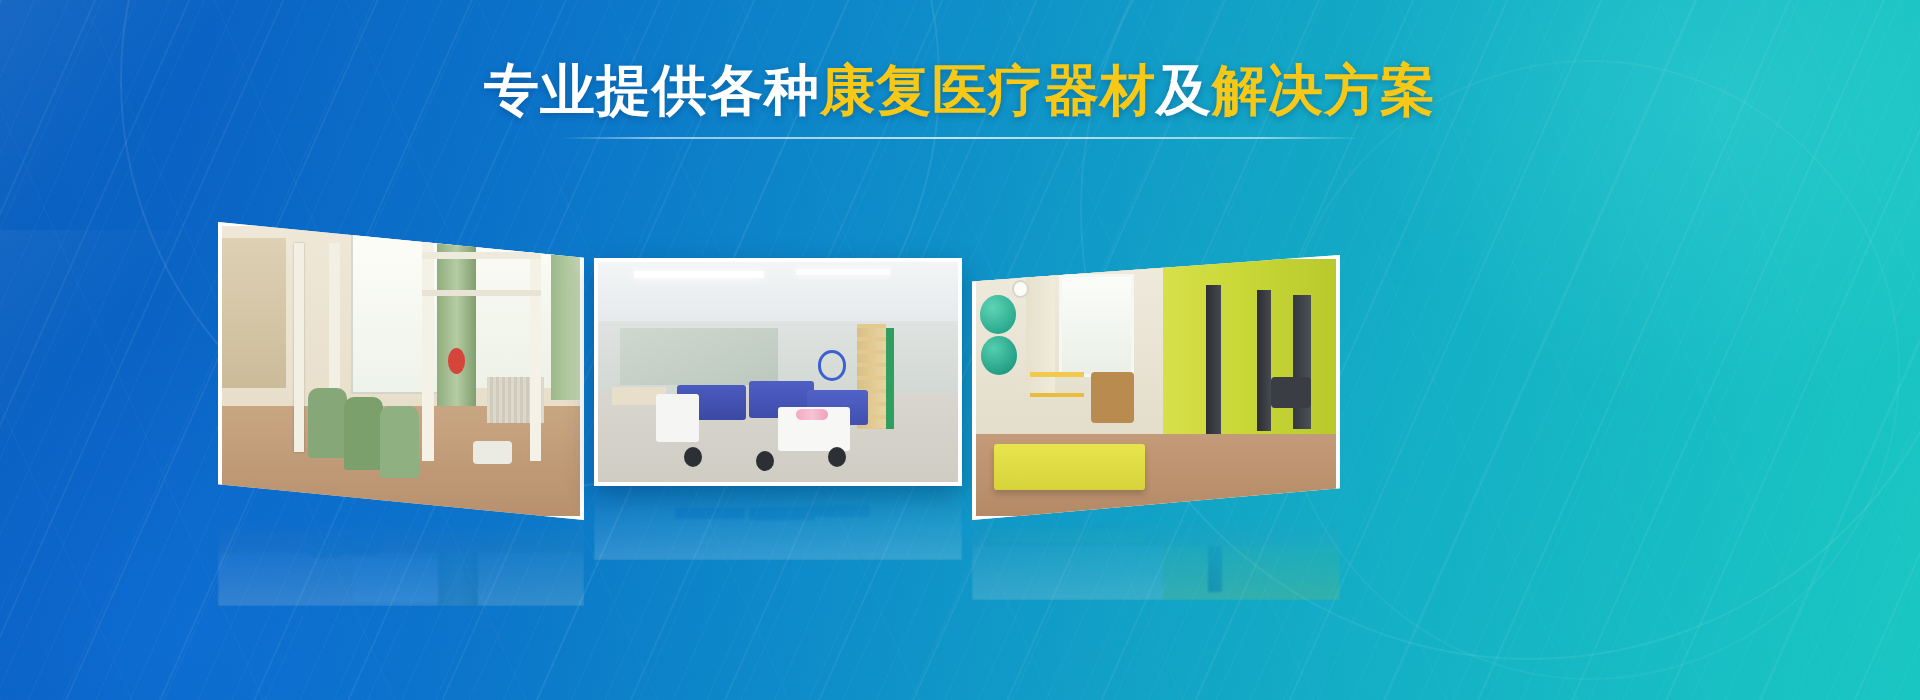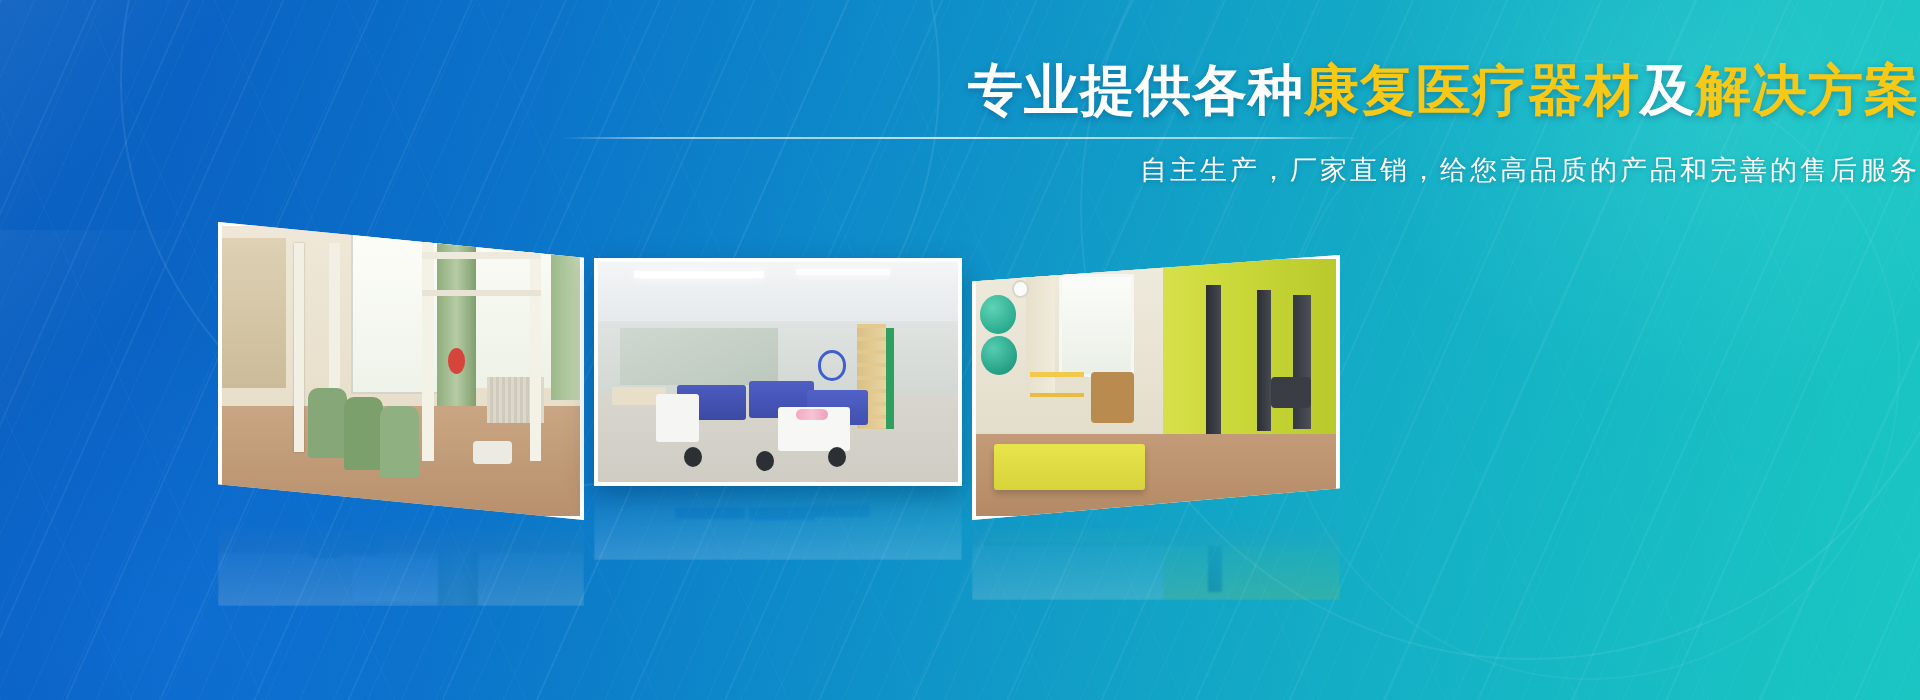--- a/index.html
+++ b/index.html
@@ -88,21 +88,21 @@
   .glow-bl {
     position:absolute; left:-160px; bottom:-240px;
     width:700px; height:620px;
     background:radial-gradient(ellipse at center, rgba(20,120,230,0.35) 0%, rgba(20,120,230,0) 70%);
     pointer-events:none;
   }
 
   
   .text-block {
     position:absolute; left:0; right:0; top:62px;
-    text-align:right; z-index:6;
+    text-align:center; z-index:6;
   }
   .headline {
     font-size:55px;
     font-weight:bold;
     line-height:1.05;
     letter-spacing:1px;
     white-space:nowrap;
     font-family:"DejaVu Sans","Liberation Sans",sans-serif;
     text-shadow:0 2px 7px rgba(0,40,90,0.33);
   }
@@ -308,21 +308,20 @@
   <div class="diag-lines-2"></div>
   <div class="diag-lines-3"></div>
 
   <div class="text-block">
     <div class="headline">
       <span class="w">专业提供各种</span><span class="y">康复医疗器材</span><span class="w">及</span><span class="y">解决方案</span>
     </div>
 
     <div class="divider"></div>
 
-    <div class="sub-cn">自主生产，厂家直销，给您高品质的产品和完善的售后服务</div>
   </div>
 
   <div class="panels">
 
     <div class="panel" id="panel-left">
       <div class="panel-inner">
         <div class="p1 layer-img">
           <div class="p1-wall"></div>
             <div class="p1-win"></div>
             <div class="p1-win2"></div>

